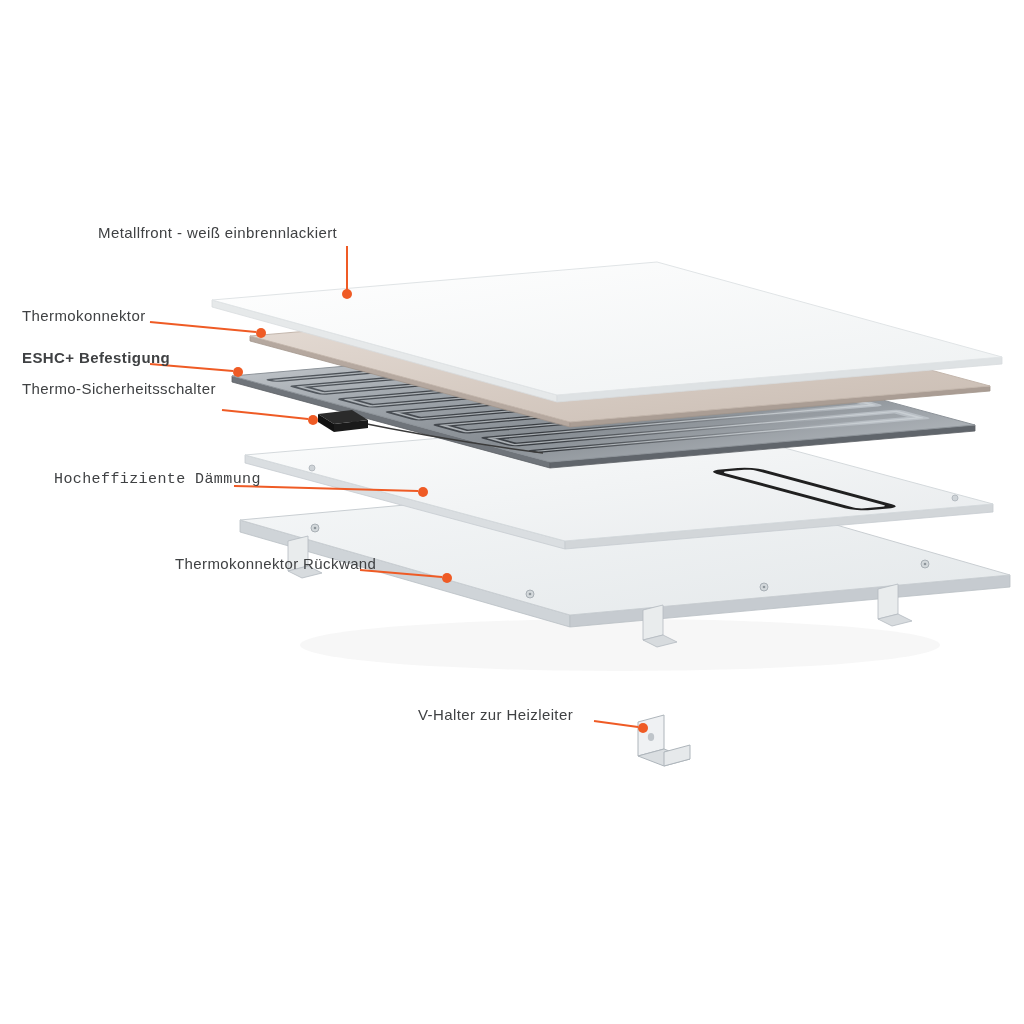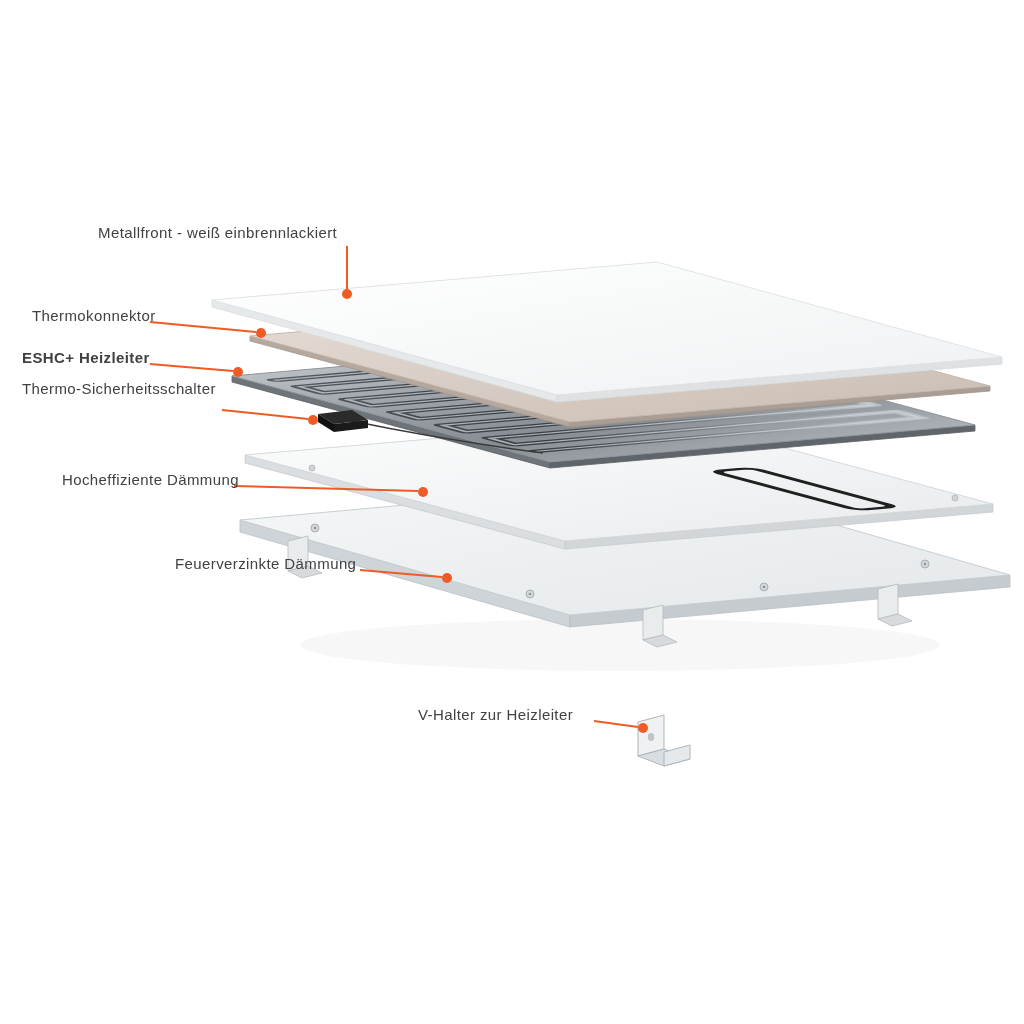--- a/index.html
+++ b/index.html
@@ -168,20 +168,20 @@
 
       <path class="leader" d="M360,570 L442,577"></path>
       <circle class="dot" cx="447" cy="578" r="5"></circle>
 
       <path class="leader" d="M594,721 L638,727"></path>
       <circle class="dot" cx="643" cy="728" r="5"></circle>
     </g>
   </svg>
 
   <div class="label" style="left:98px;  top:224px;">Metallfront - weiß einbrennlackiert</div>
-  <div class="label" style="left:32px;  top:307px;text-align:center;">Thermokonnektor</div>
-  <div class="label bold" style="left:22px; top:349px;">ESHC+ Heizleiter</div>
+  <div class="label" style="left:22px;  top:307px;text-align:center;">Thermokonnektor</div>
+  <div class="label bold" style="left:22px; top:349px;">ESHC+ Befestigung</div>
   <div class="label" style="left:22px;  top:380px;">Thermo-Sicherheitsschalter</div>
-  <div class="label" style="left:62px;  top:471px;">Hocheffiziente Dämmung</div>
-  <div class="label" style="left:175px; top:555px;">Feuerverzinkte Dämmung</div>
+  <div class="label" style="left:54px;  top:471px;font-family:Liberation Mono, monospace;">Hocheffiziente Dämmung</div>
+  <div class="label" style="left:175px; top:555px;">Thermokonnektor Rückwand</div>
   <div class="label" style="left:418px; top:706px;">V-Halter zur Heizleiter</div>
 
 </div>
 
 </body></html>

